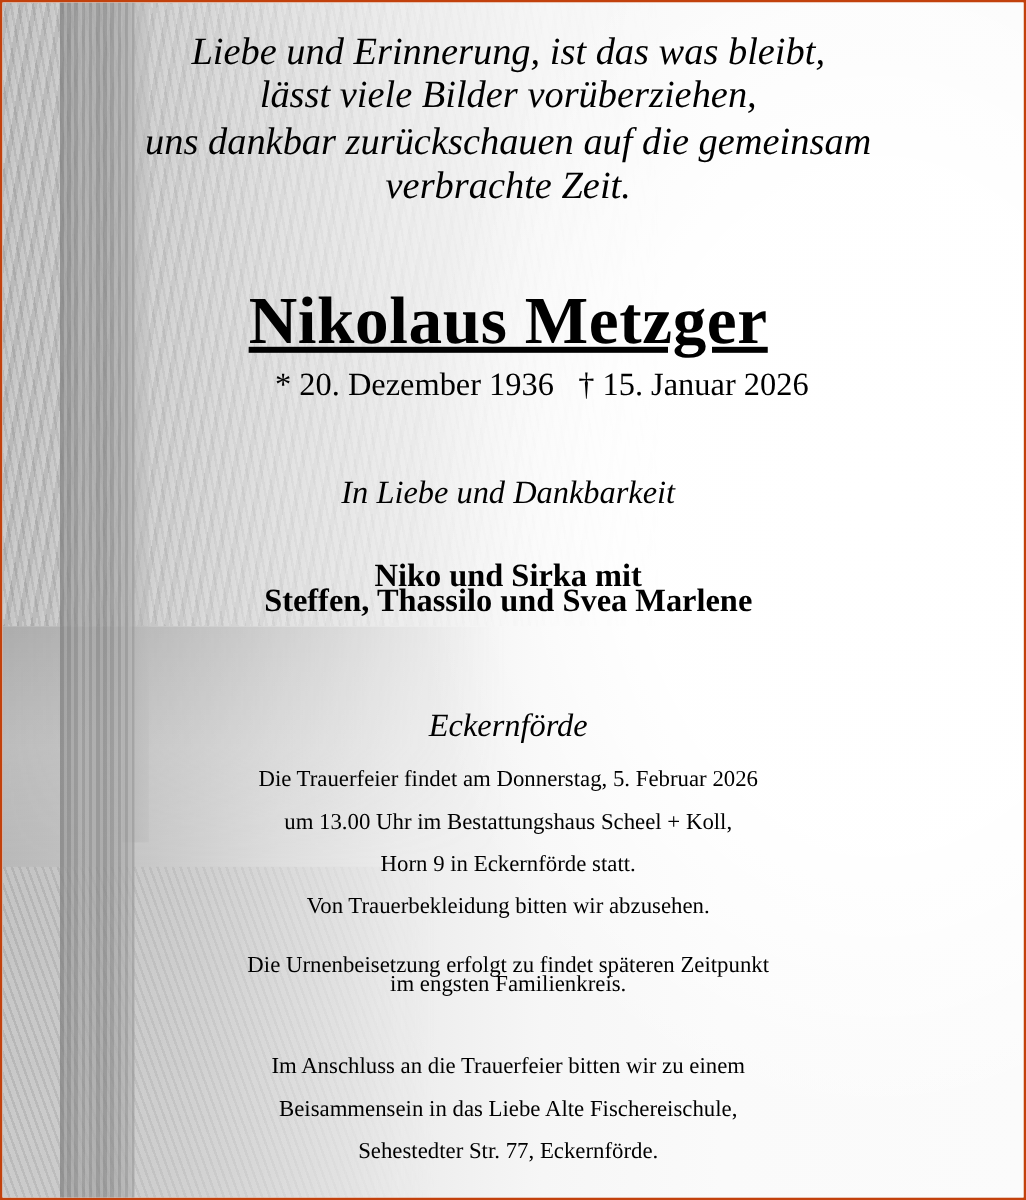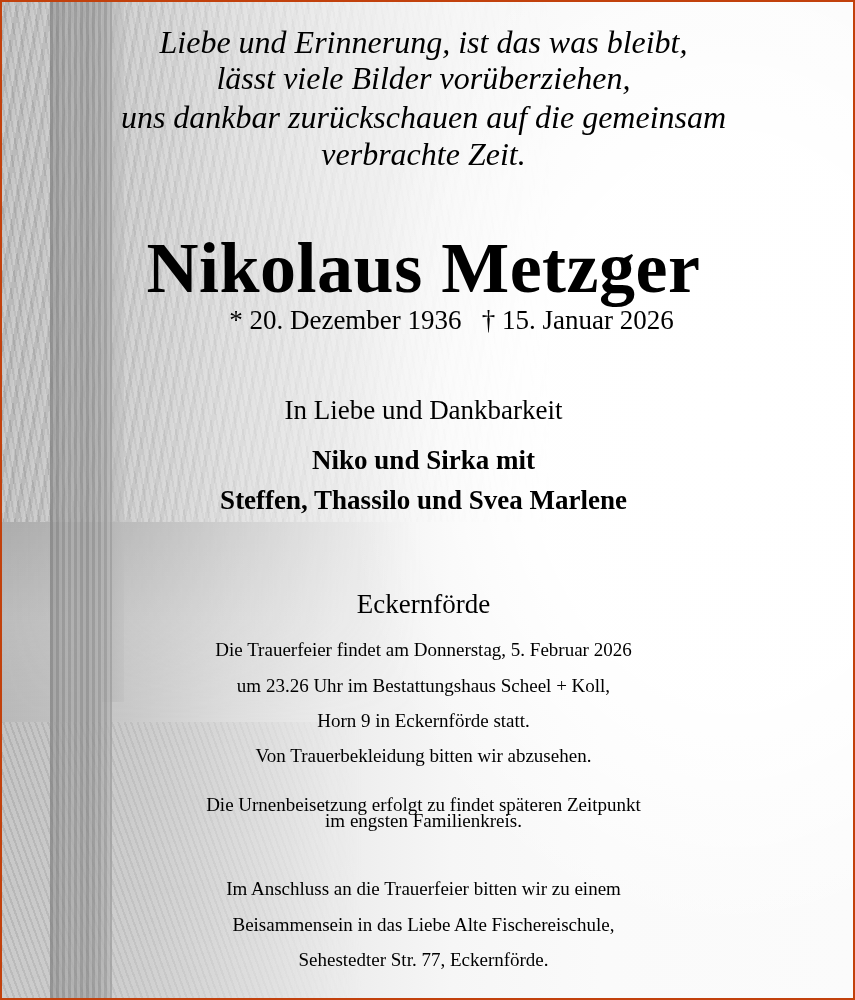--- a/index.html
+++ b/index.html
@@ -59,23 +59,23 @@
       mask-image: linear-gradient(90deg, #000 0%, rgba(0,0,0,0.5) 60%, transparent 100%);
     }
 
     .content {
       position: absolute; left: 0; top: 0; width: 843px; height: 988px;
       color: #000; text-align: center;
     }
     .line { position: absolute; left: 0; width: 100%; white-space: nowrap; }
 
     .poem { font-style: italic; font-size: 32px; line-height: 36px; }
-    .name { font-weight: bold; font-size: 72px; line-height: 80px; letter-spacing: 0.5px; }
+    .name { font-weight: bold; font-size: 56px; line-height: 80px; letter-spacing: 0.5px; text-decoration: underline; }
     .dates { font-size: 27px; line-height: 30px; }
-    .mid { font-size: 27px; line-height: 32px; }
+    .mid { font-size: 27px; line-height: 32px; font-style: italic; }
     .family { font-weight: bold; font-size: 27px; line-height: 32px; }
     .body { font-size: 19px; line-height: 32px; }
   </style>
 </head>
 <body>
 
 <div class="frame">
   <div class="bg">
     <div class="mist"></div>
     <div class="canopy"></div>
@@ -91,29 +91,29 @@
       <div class="line poem" style="top:58px">lässt viele Bilder vorüberziehen,</div>
       <div class="line poem" style="top:97px">uns dankbar zurückschauen auf die gemeinsam</div>
       <div class="line poem" style="top:134px">verbrachte Zeit.</div>
     </div>
 
     <div class="line name" style="top:226px">Nikolaus Metzger</div>
     <div class="line dates" style="top:303px; white-space:pre;padding-left:28px;">* 20. Dezember 1936   † 15. Januar 2026</div>
 
     <div class="line mid" style="top:392px">In Liebe und Dankbarkeit</div>
     <div>
-      <div class="line family" style="top:442px">Niko und Sirka mit</div>
+      <div class="line family" style="top:461px">Niko und Sirka mit</div>
       <div class="line family" style="top:482px">Steffen, Thassilo und Svea Marlene</div>
     </div>
 
     <div class="line mid" style="top:586px">Eckernförde</div>
 
     <div>
       <div class="line body" style="top:632px">Die Trauerfeier findet am Donnerstag, 5. Februar 2026</div>
-      <div class="line body" style="top:668px">um 23.26 Uhr im Bestattungshaus Scheel + Koll,</div>
+      <div class="line body" style="top:668px">um 13.00 Uhr im Bestattungshaus Scheel + Koll,</div>
       <div class="line body" style="top:703px">Horn 9 in Eckernförde statt.</div>
       <div class="line body" style="top:738px">Von Trauerbekleidung bitten wir abzusehen.</div>
     </div>
 
     <div>
       <div class="line body" style="top:787px">Die Urnenbeisetzung erfolgt zu findet späteren Zeitpunkt</div>
       <div class="line body" style="top:803px">im engsten Familienkreis.</div>
     </div>
 
     <div>

